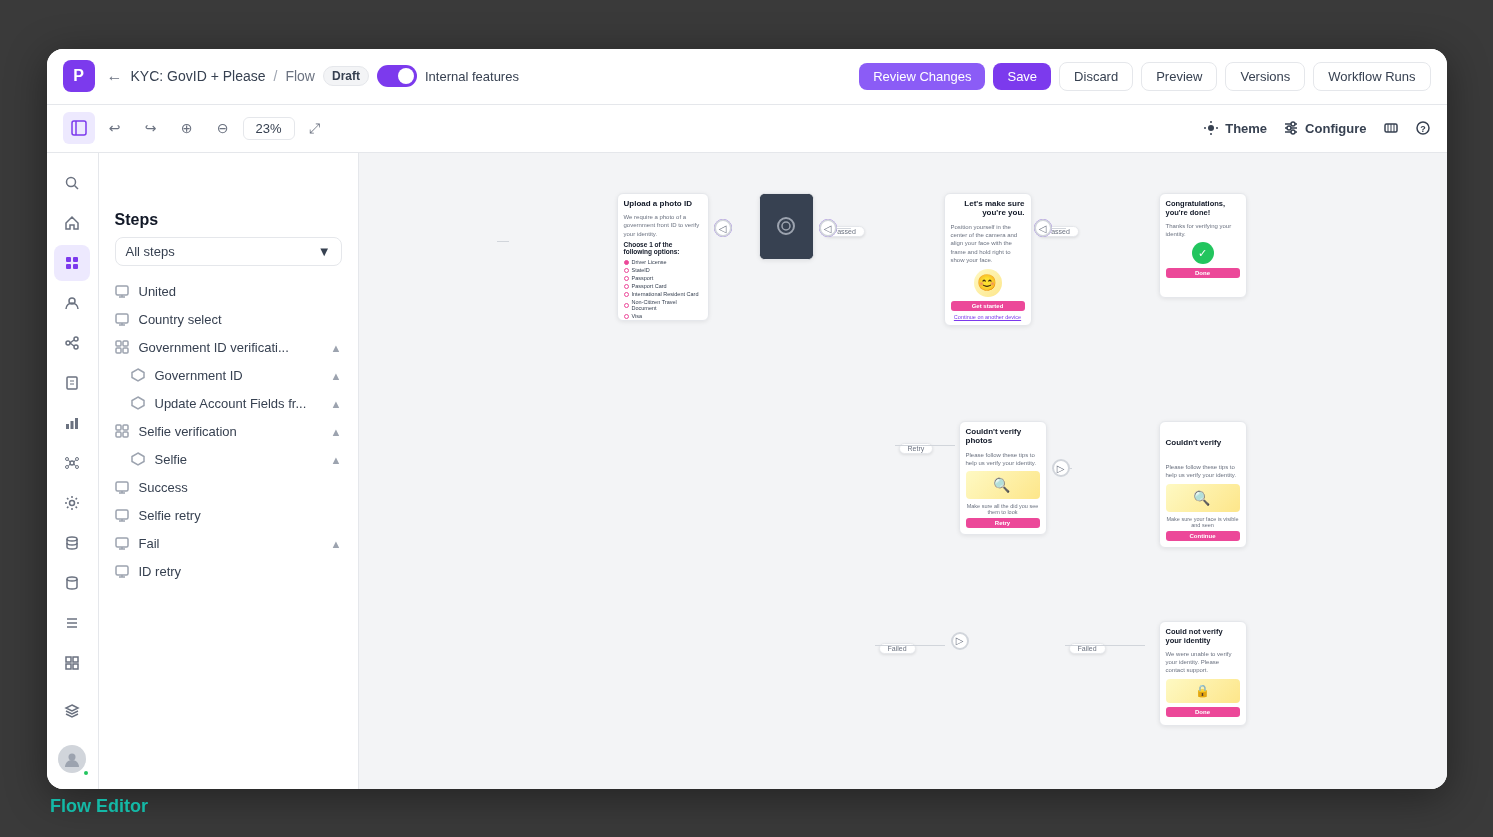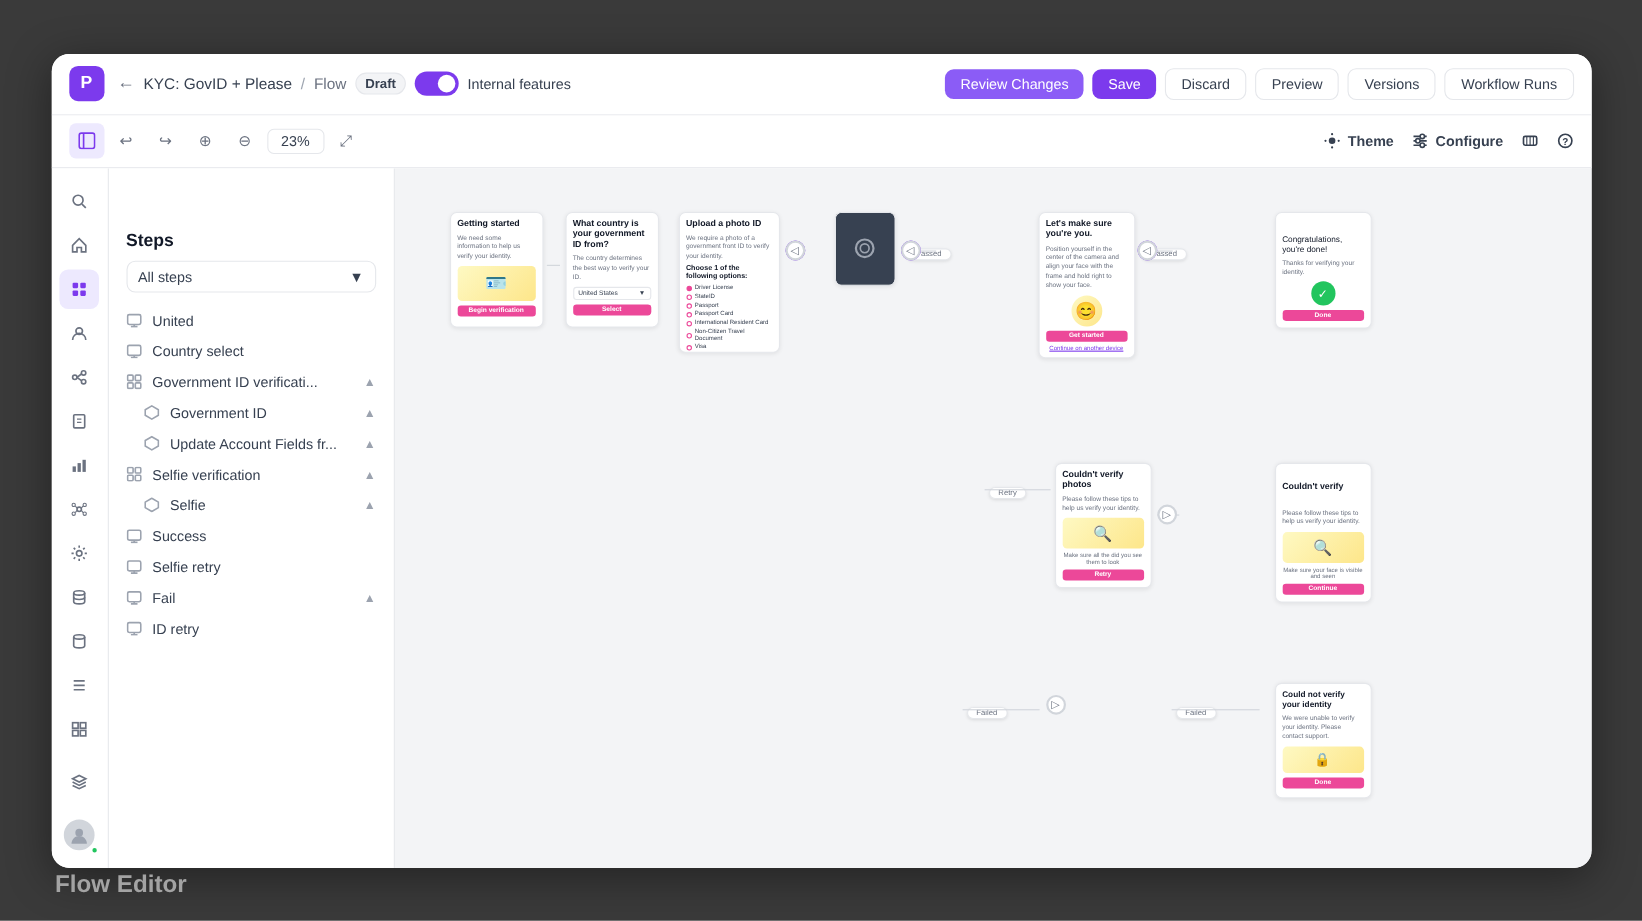--- a/index.html
+++ b/index.html
@@ -621,40 +621,25 @@
           </span>
           <span>ID retry</span>
         </div>
       </div>
     </div>
 
     <div class="canvas">
       <div class="canvas-inner">
         <div class="flow-container">
 
-          <div class="flow-card" style="left:30px;top:20px;width:85px;min-height:105px;">
-            <div style="padding:5px 6px;font-size:8px;font-weight:700;color:#111827;line-height:1.2;">Getting started</div>
-            <div style="padding:0 6px;font-size:6px;color:#6b7280;line-height:1.4;">We need some information to help us verify your identity.</div>
-            <div style="margin:4px 6px;background:linear-gradient(135deg,#fef9c3,#fde68a);border-radius:4px;height:32px;display:flex;align-items:center;justify-content:center;font-size:16px;">🪪</div>
-            <div style="margin:4px 6px 6px;background:#ec4899;color:#fff;border-radius:3px;padding:2px 4px;font-size:6px;text-align:center;font-weight:600;">Begin verification</div>
-          </div>
 
           <div style="position:absolute;left:118px;top:68px;display:flex;align-items:center;gap:2px;">
             <div style="width:12px;height:1px;background:#d1d5db;"></div>
           </div>
 
-          <div class="flow-card" style="left:135px;top:20px;width:85px;min-height:105px;">
-            <div style="padding:5px 6px;font-size:8px;font-weight:700;color:#111827;line-height:1.2;">What country is your government ID from?</div>
-            <div style="padding:0 6px;font-size:6px;color:#6b7280;line-height:1.4;">The country determines the best way to verify your ID.</div>
-            <div style="margin:4px 6px;border:1px solid #e5e7eb;border-radius:3px;padding:2px 4px;font-size:6px;color:#374151;display:flex;justify-content:space-between;">
-              <span>United States</span>
-                <span>▼</span>
-            </div>
-            <div style="margin:2px 6px 6px;background:#ec4899;color:#fff;border-radius:3px;padding:2px 4px;font-size:6px;text-align:center;font-weight:600;">Select</div>
-          </div>
 
           <div class="flow-card" style="left:238px;top:20px;width:92px;min-height:115px;">
             <div style="padding:5px 6px;font-size:8px;font-weight:700;color:#111827;line-height:1.2;">Upload a photo ID</div>
             <div style="padding:0 6px 3px;font-size:6px;color:#6b7280;line-height:1.4;">We require a photo of a government front ID to verify your identity.</div>
             <div style="padding:0 6px 3px;font-size:6.5px;font-weight:600;color:#111827;">Choose 1 of the following options:</div>
             <div style="padding:0 6px;">
               <div class="choice-item">
                   <div class="choice-dot filled"></div>
                   <span>Driver License</span>
                 </div>
@@ -702,37 +687,37 @@
 
           <div class="flow-label-pill" style="left:445px;top:53px;">Passed</div>
           <div style="position:absolute;left:440px;top:55px;display:flex;align-items:center;gap:4px;">
             <div style="width:10px;height:1px;background:#d1d5db;"></div>
             <div class="connector-circle purple">+</div>
             <div style="width:18px;height:1px;background:#d1d5db;"></div>
             <div class="connector-circle">◁</div>
           </div>
 
           <div class="flow-card" style="left:565px;top:20px;width:88px;min-height:105px;">
-            <div style="padding:5px 6px;font-size:8px;font-weight:700;color:#111827;line-height:1.2;">Let's make sure you're you.</div>
+            <div style="padding:5px 6px;font-size:8px;font-weight:700;color:#111827;line-height:1.2;text-align:right;">Let's make sure you're you.</div>
             <div style="padding:0 6px;font-size:6px;color:#6b7280;line-height:1.4;">Position yourself in the center of the camera and align your face with the frame and hold right to show your face.</div>
             <div style="margin:4px 6px;background:linear-gradient(135deg,#fef9c3,#fde68a);border-radius:50%;width:28px;height:28px;display:flex;align-items:center;justify-content:center;font-size:16px;margin-left:auto;margin-right:auto;">😊</div>
             <div style="margin:3px 6px 3px;background:#ec4899;color:#fff;border-radius:3px;padding:2px 4px;font-size:6px;text-align:center;font-weight:600;">Get started</div>
             <div style="margin:0 6px 5px;font-size:5.5px;color:#7c3aed;text-align:center;text-decoration:underline;">Continue on another device</div>
           </div>
 
           <div class="flow-label-pill" style="left:659px;top:53px;">Passed</div>
           <div style="position:absolute;left:655px;top:55px;display:flex;align-items:center;gap:4px;">
             <div style="width:10px;height:1px;background:#d1d5db;"></div>
             <div class="connector-circle purple">+</div>
             <div style="width:18px;height:1px;background:#d1d5db;"></div>
             <div class="connector-circle">◁</div>
           </div>
 
           <div class="flow-card" style="left:780px;top:20px;width:88px;min-height:105px;">
-            <div style="padding:5px 6px;font-size:7.5px;font-weight:400;color:#111827;line-height:1.2;margin-top:14px;">Congratulations, you're done!</div>
+            <div style="padding:5px 6px;font-size:7.5px;font-weight:700;color:#111827;line-height:1.2;">Congratulations, you're done!</div>
             <div style="padding:0 6px;font-size:6px;color:#6b7280;line-height:1.4;">Thanks for verifying your identity.</div>
             <div class="success-check" style="width:22px;height:22px;font-size:11px;">✓</div>
             <div style="margin:4px 6px 6px;background:#ec4899;color:#fff;border-radius:3px;padding:2px 4px;font-size:6px;text-align:center;font-weight:600;">Done</div>
           </div>
 
           <div class="flow-label-pill" style="left:520px;top:270px;">Retry</div>
           <div style="position:absolute;left:516px;top:272px;display:flex;align-items:center;gap:2px;">
             <div style="width:60px;height:1px;background:#d1d5db;"></div>
           </div>
 
@@ -777,13 +762,13 @@
             <div style="margin:4px 6px;background:linear-gradient(135deg,#fef9c3,#fde68a);border-radius:4px;height:24px;display:flex;align-items:center;justify-content:center;font-size:12px;">🔒</div>
             <div style="margin:3px 6px 6px;background:#ec4899;color:#fff;border-radius:3px;padding:2px 4px;font-size:6px;text-align:center;font-weight:600;">Done</div>
           </div>
 
         </div>
       </div>
     </div>
   </div>
 </div>
 
-<div style="position:fixed;bottom:20px;left:50px;font-size:22px;font-weight:700;color:#a3a3a3;">Flow Editor</div>
+<div style="position:fixed;bottom:20px;left:50px;font-size:18px;font-weight:700;color:#14b8a6;">Flow Editor</div>
 
 </body></html>

